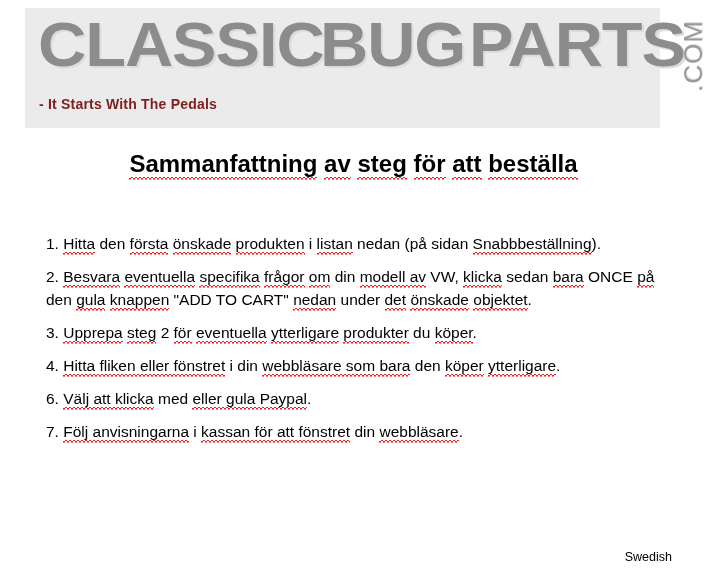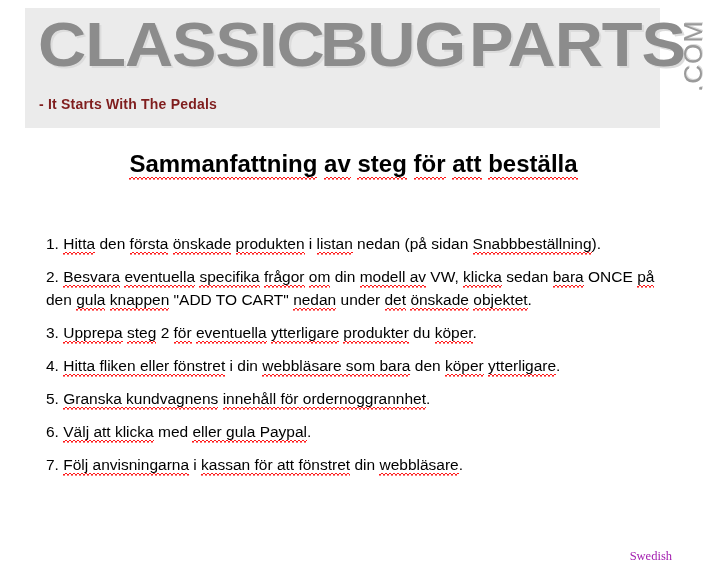--- a/index.html
+++ b/index.html
@@ -106,23 +106,23 @@
     background-size: 4px 3px;
     background-repeat: repeat-x;
     background-position: 0 100%;
     padding-bottom: 3px;
   }
 
   .lang-label {
     position: absolute;
     right: 35px;
     bottom: 10px;
-    font-family: Liberation Serif, serif;
+    font-family: Liberation Sans, sans-serif;
     font-size: 12.5px;
-    color: #a21caf;
+    color: #000000;
   }
 </style>
 </head>
 <body>
 
 <div class="header-band">
   <div class="logo-row">
     <span class="logo-word">CLASSIC</span>
     <span class="logo-word" style="margin-left:12px;">BUG</span>
     <span class="logo-word" style="margin-left:12px;">PARTS</span>
@@ -133,18 +133,17 @@
 
 <div class="doc-title">
   <span id="title-slot"><span class="sp">Sammanfattning</span> <span class="sp">av</span> <span class="sp">steg</span> <span class="sp">för</span> <span class="sp">att</span> <span class="sp">beställa</span></span>
 </div>
 
 <div class="body-block" id="body-block">
     <div class="para">1. <span class="sp">Hitta</span> den <span class="sp">första</span> <span class="sp">önskade</span> <span class="sp">produkten</span> i <span class="sp">listan</span> nedan (på sidan <span class="sp">Snabbbeställning</span>).</div>
     <div class="para">2. <span class="sp">Besvara</span> <span class="sp">eventuella</span> <span class="sp">specifika</span> <span class="sp">frågor</span> <span class="sp">om</span> din <span class="sp">modell av</span> VW, <span class="sp">klicka</span> sedan <span class="sp">bara</span> ONCE <span class="sp">på</span> den <span class="sp">gula</span> <span class="sp">knappen</span> "ADD TO CART" <span class="sp">nedan</span> under <span class="sp">det</span> <span class="sp">önskade</span> <span class="sp">objektet</span>.</div>
     <div class="para">3. <span class="sp">Upprepa</span> <span class="sp">steg</span> 2 <span class="sp">för</span> <span class="sp">eventuella</span> <span class="sp">ytterligare</span> <span class="sp">produkter</span> du <span class="sp">köper</span>.</div>
     <div class="para">4. <span class="sp">Hitta fliken eller fönstret</span> i din <span class="sp">webbläsare som bara</span> den <span class="sp">köper</span> <span class="sp">ytterligare</span>.</div>
-    <div class="para">5. <span class="sp">Granska kundvagnens</span> <span class="sp">innehåll för ordernoggrannhet</span>.</div>
     <div class="para">6. <span class="sp">Välj att klicka</span> med <span class="sp">eller gula Paypal</span>.</div>
     <div class="para">7. <span class="sp">Följ anvisningarna</span> i <span class="sp">kassan för att fönstret</span> din <span class="sp">webbläsare</span>.</div>
   </div>
 
 <div class="lang-label">Swedish</div>
 
 </body></html>

